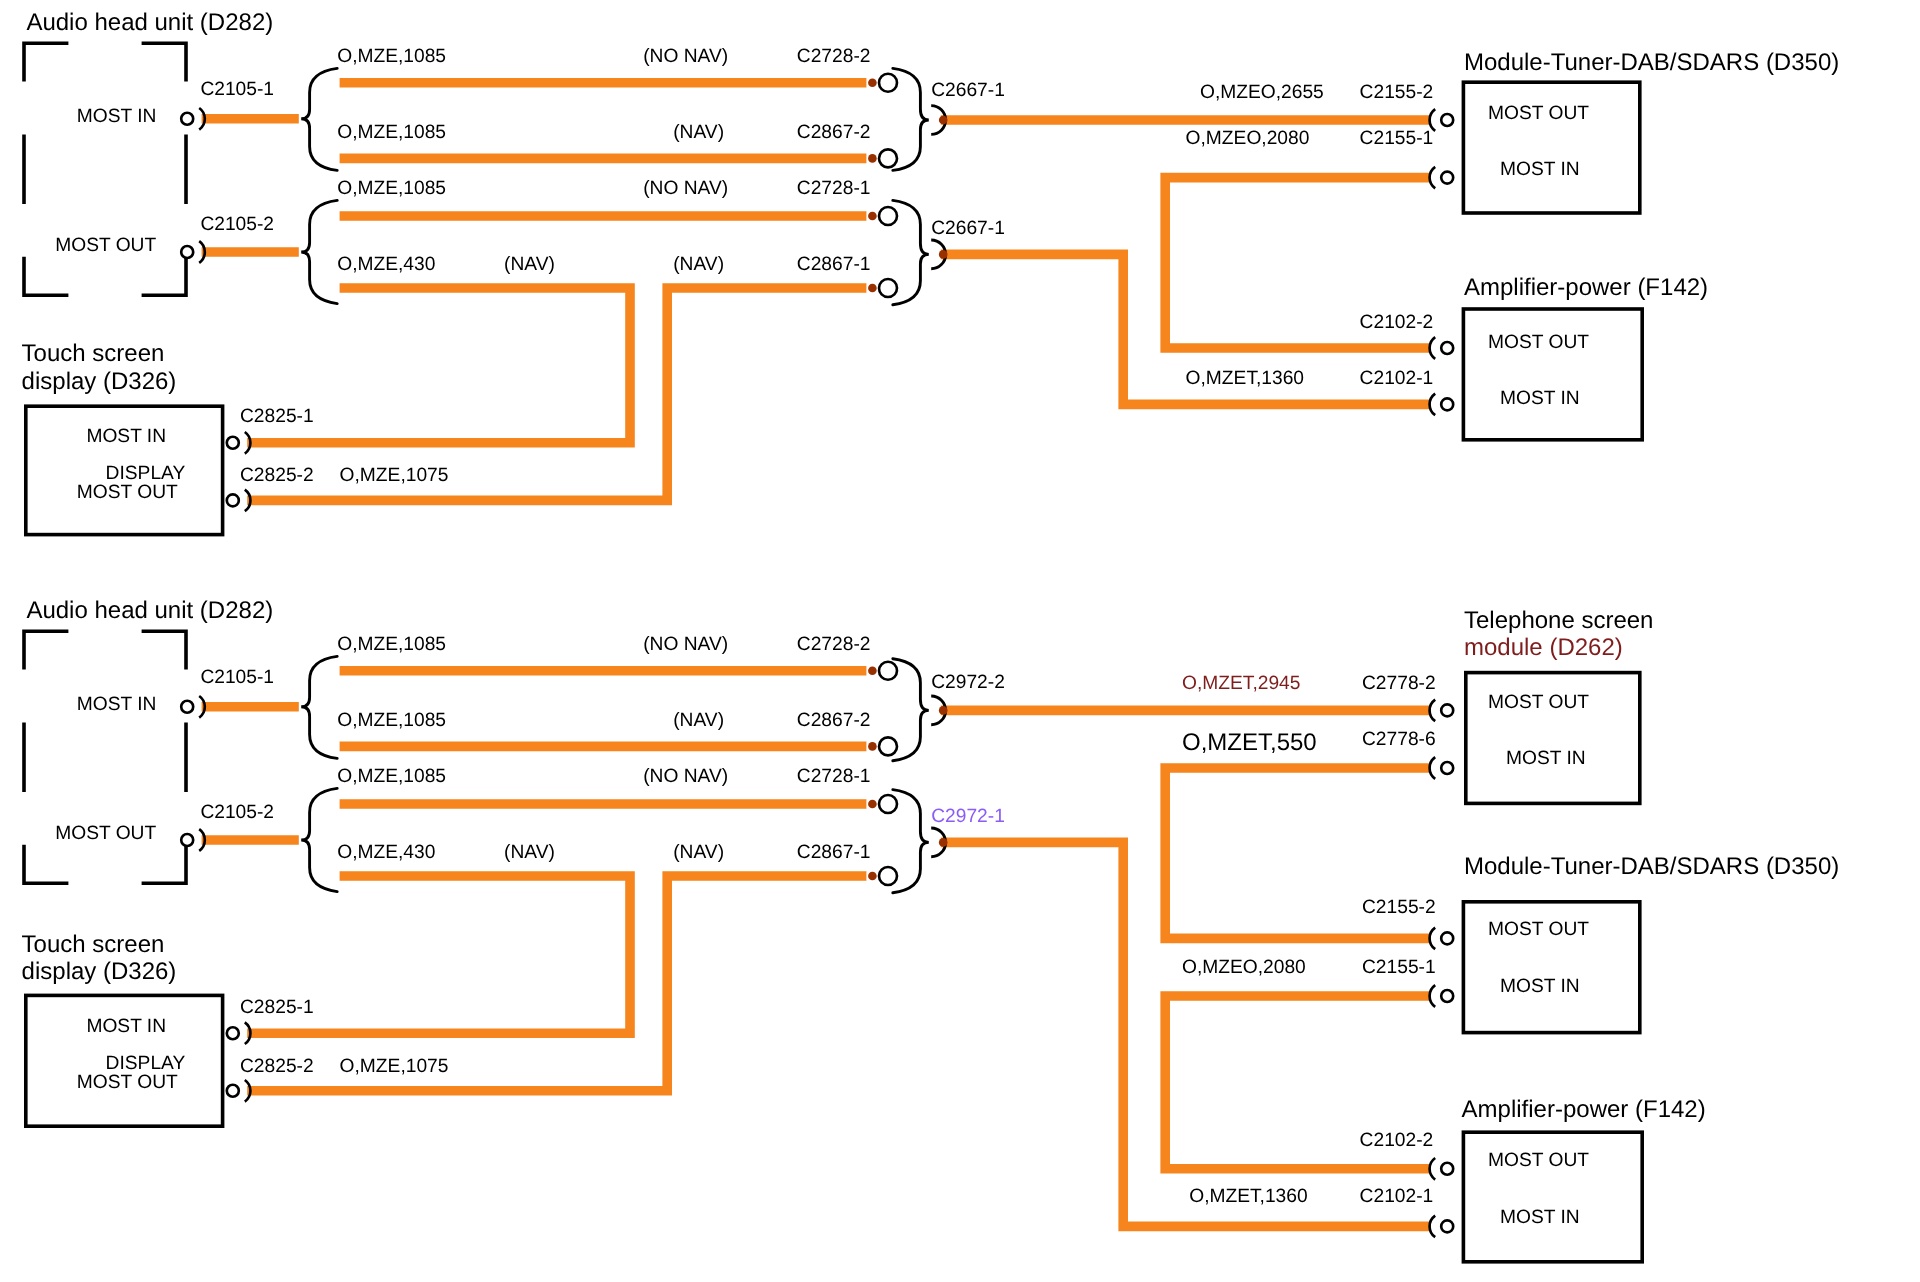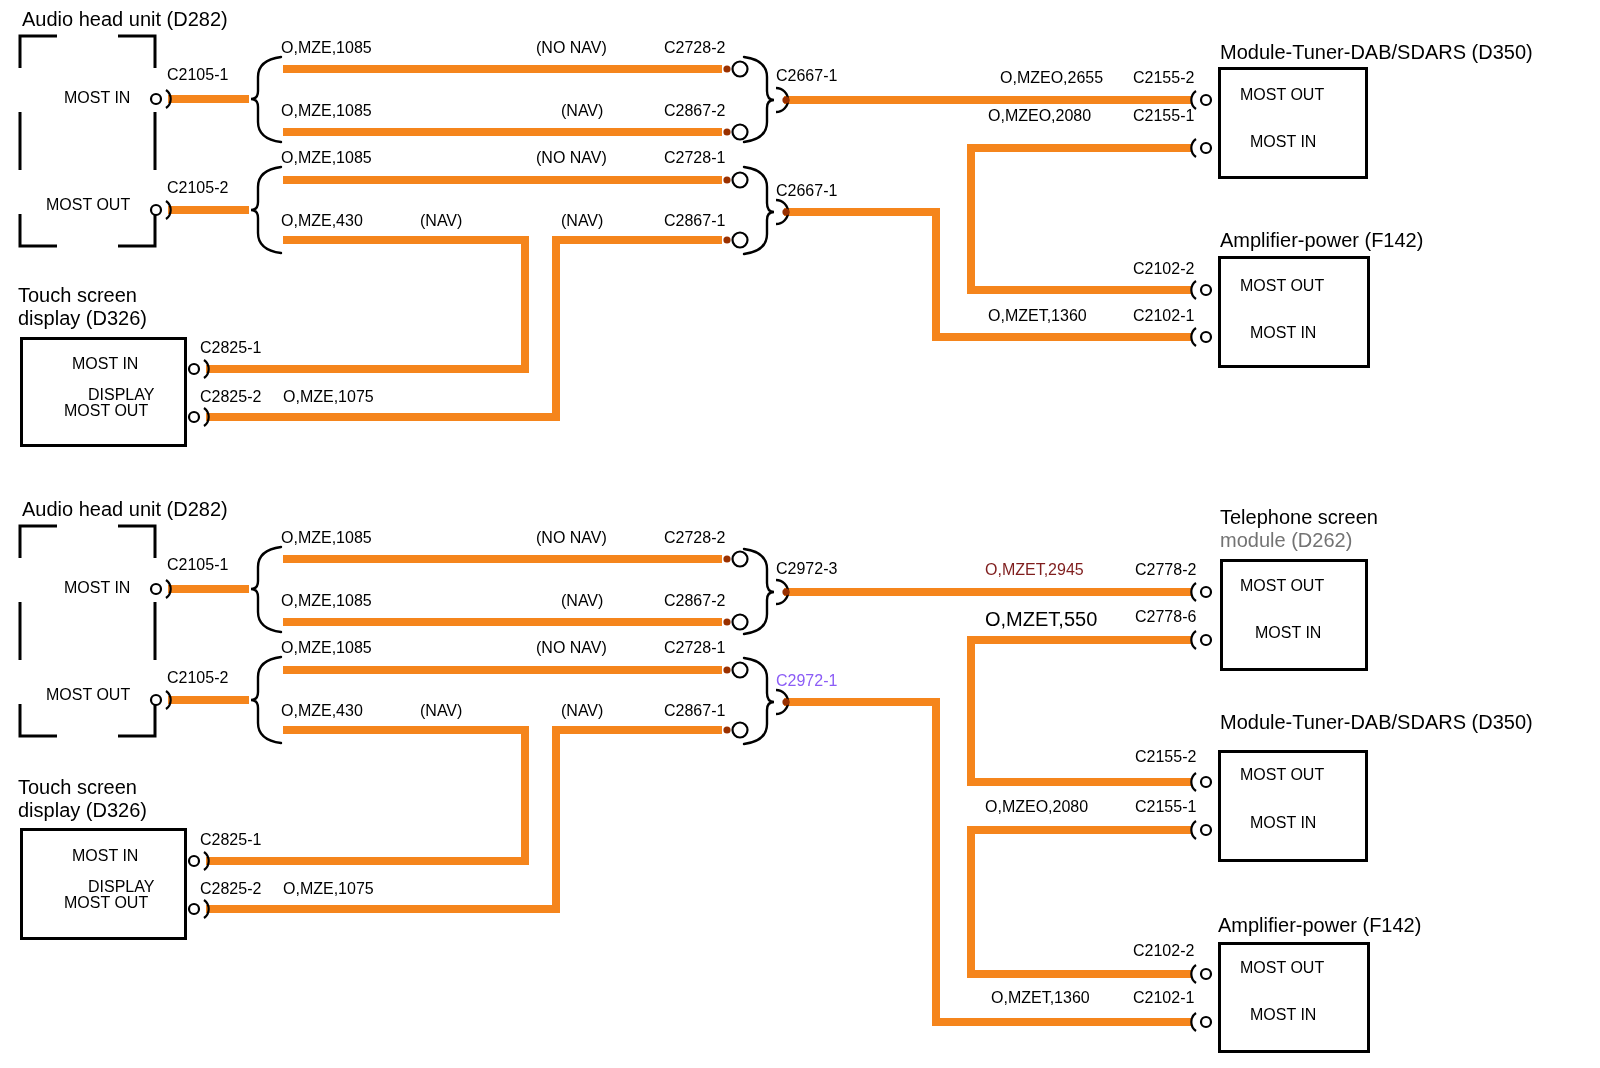--- a/index.html
+++ b/index.html
@@ -187,35 +187,35 @@
     <div class="label" style="left: 64px; top: 579px; font-size: 16px; color: rgb(0, 0, 0);">MOST IN</div>
     <div class="label" style="left: 167px; top: 556px; font-size: 16px; color: rgb(0, 0, 0);">C2105-1</div>
     <div class="label" style="left: 46px; top: 686px; font-size: 16px; color: rgb(0, 0, 0);">MOST OUT</div>
     <div class="label" style="left: 167px; top: 669px; font-size: 16px; color: rgb(0, 0, 0);">C2105-2</div>
     <div class="label" style="left: 281px; top: 529px; font-size: 16px; color: rgb(0, 0, 0);">O,MZE,1085</div>
     <div class="label" style="left: 536px; top: 529px; font-size: 16px; color: rgb(0, 0, 0);">(NO NAV)</div>
     <div class="label" style="left: 664px; top: 529px; font-size: 16px; color: rgb(0, 0, 0);">C2728-2</div>
     <div class="label" style="left: 281px; top: 592px; font-size: 16px; color: rgb(0, 0, 0);">O,MZE,1085</div>
     <div class="label" style="left: 561px; top: 592px; font-size: 16px; color: rgb(0, 0, 0);">(NAV)</div>
     <div class="label" style="left: 664px; top: 592px; font-size: 16px; color: rgb(0, 0, 0);">C2867-2</div>
-    <div class="label" style="left: 776px; top: 560px; font-size: 16px; color: rgb(0, 0, 0);">C2972-3</div>
+    <div class="label" style="left: 776px; top: 560px; font-size: 16px; color: rgb(0, 0, 0);">C2972-2</div>
     <div class="label" style="left: 985px; top: 561px; font-size: 16px; color: #7f1d1d;">O,MZET,2945</div>
     <div class="label" style="left: 1135px; top: 561px; font-size: 16px; color: rgb(0, 0, 0);">C2778-2</div>
     <div class="label" style="left: 281px; top: 639px; font-size: 16px; color: rgb(0, 0, 0);">O,MZE,1085</div>
     <div class="label" style="left: 536px; top: 639px; font-size: 16px; color: rgb(0, 0, 0);">(NO NAV)</div>
     <div class="label" style="left: 664px; top: 639px; font-size: 16px; color: rgb(0, 0, 0);">C2728-1</div>
     <div class="label" style="left: 776px; top: 672px; font-size: 16px; color: #8b5cf6;">C2972-1</div>
     <div class="label" style="left: 281px; top: 702px; font-size: 16px; color: rgb(0, 0, 0);">O,MZE,430</div>
     <div class="label" style="left: 420px; top: 702px; font-size: 16px; color: rgb(0, 0, 0);">(NAV)</div>
     <div class="label" style="left: 561px; top: 702px; font-size: 16px; color: rgb(0, 0, 0);">(NAV)</div>
     <div class="label" style="left: 664px; top: 702px; font-size: 16px; color: rgb(0, 0, 0);">C2867-1</div>
     <div class="label" style="left: 985px; top: 608px; font-size: 20px; color: rgb(0, 0, 0);">O,MZET,550</div>
     <div class="label" style="left: 1135px; top: 608px; font-size: 16px; color: rgb(0, 0, 0);">C2778-6</div>
     <div class="label" style="left: 1220px; top: 506px; font-size: 20px; color: rgb(0, 0, 0);">Telephone screen</div>
-    <div class="label" style="left: 1220px; top: 529px; font-size: 20px; color: #737373;">module (D262)</div>
+    <div class="label" style="left: 1220px; top: 529px; font-size: 20px; color: #7f1d1d;">module (D262)</div>
     <div class="label" style="left: 1240px; top: 577px; font-size: 16px; color: rgb(0, 0, 0);">MOST OUT</div>
     <div class="label" style="left: 1255px; top: 624px; font-size: 16px; color: rgb(0, 0, 0);">MOST IN</div>
     <div class="label" style="left: 1220px; top: 711px; font-size: 20px; color: rgb(0, 0, 0);">Module-Tuner-DAB/SDARS (D350)</div>
     <div class="label" style="left: 1135px; top: 748px; font-size: 16px; color: rgb(0, 0, 0);">C2155-2</div>
     <div class="label" style="left: 1240px; top: 766px; font-size: 16px; color: rgb(0, 0, 0);">MOST OUT</div>
     <div class="label" style="left: 985px; top: 798px; font-size: 16px; color: rgb(0, 0, 0);">O,MZEO,2080</div>
     <div class="label" style="left: 1135px; top: 798px; font-size: 16px; color: rgb(0, 0, 0);">C2155-1</div>
     <div class="label" style="left: 1250px; top: 814px; font-size: 16px; color: rgb(0, 0, 0);">MOST IN</div>
     <div class="label" style="left: 1218px; top: 914px; font-size: 20px; color: rgb(0, 0, 0);">Amplifier-power (F142)</div>
     <div class="label" style="left: 1133px; top: 942px; font-size: 16px; color: rgb(0, 0, 0);">C2102-2</div>

